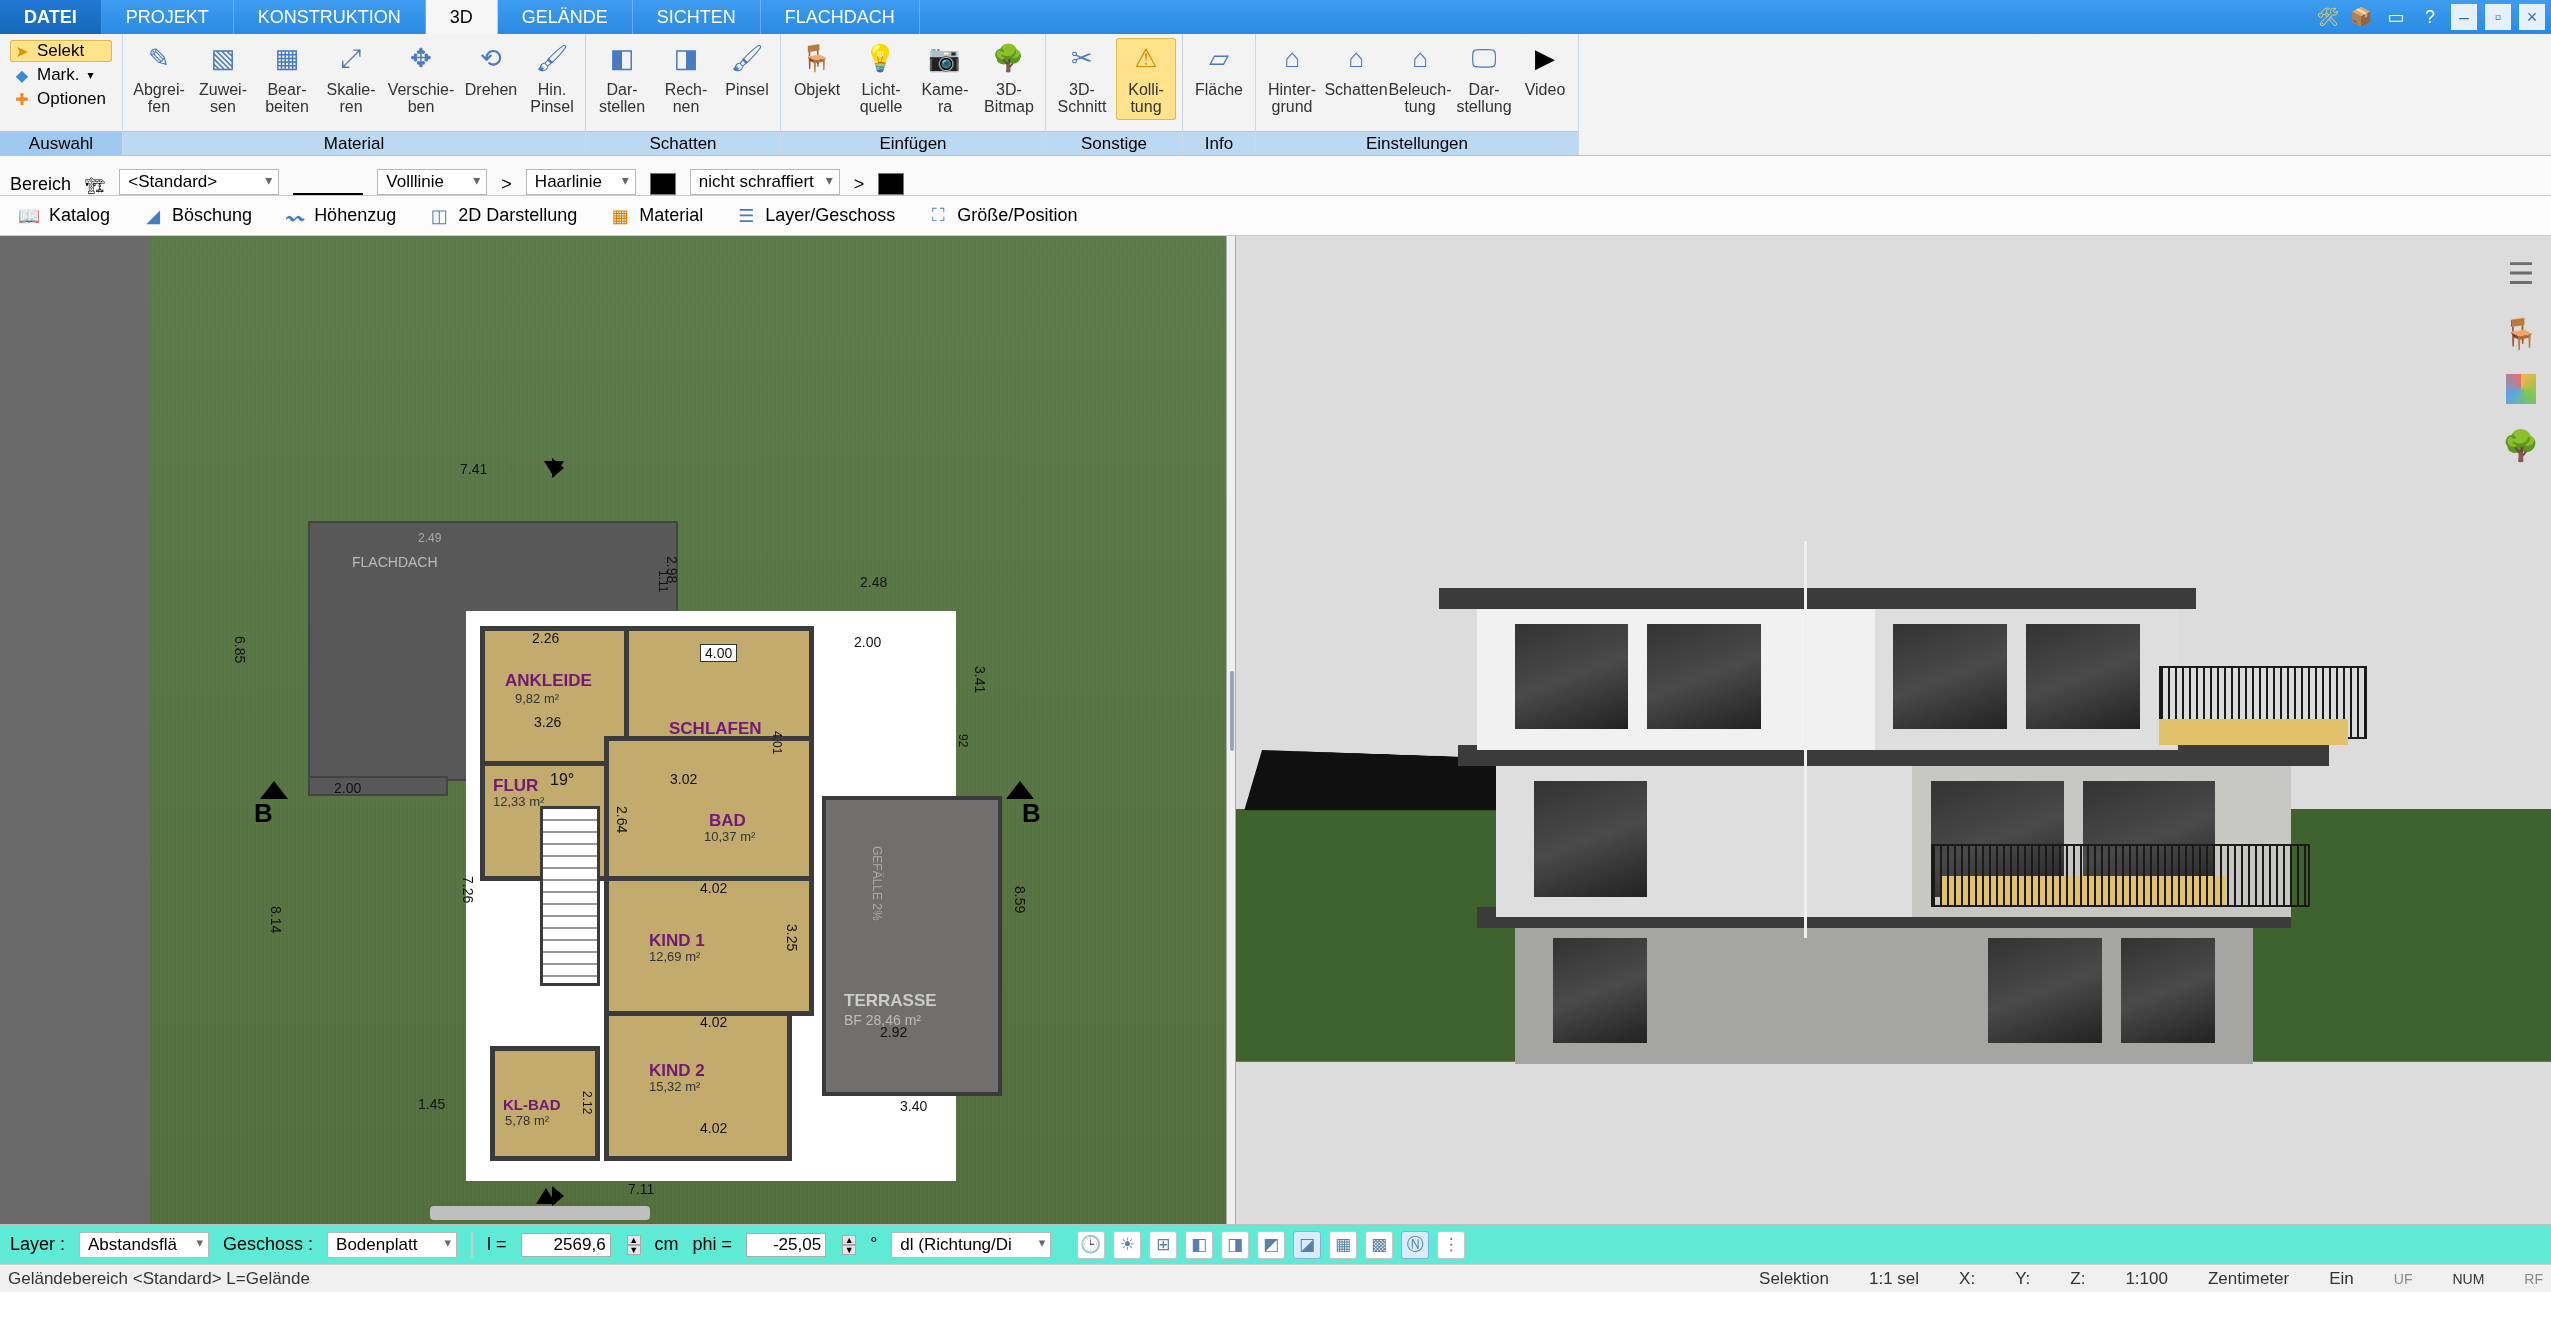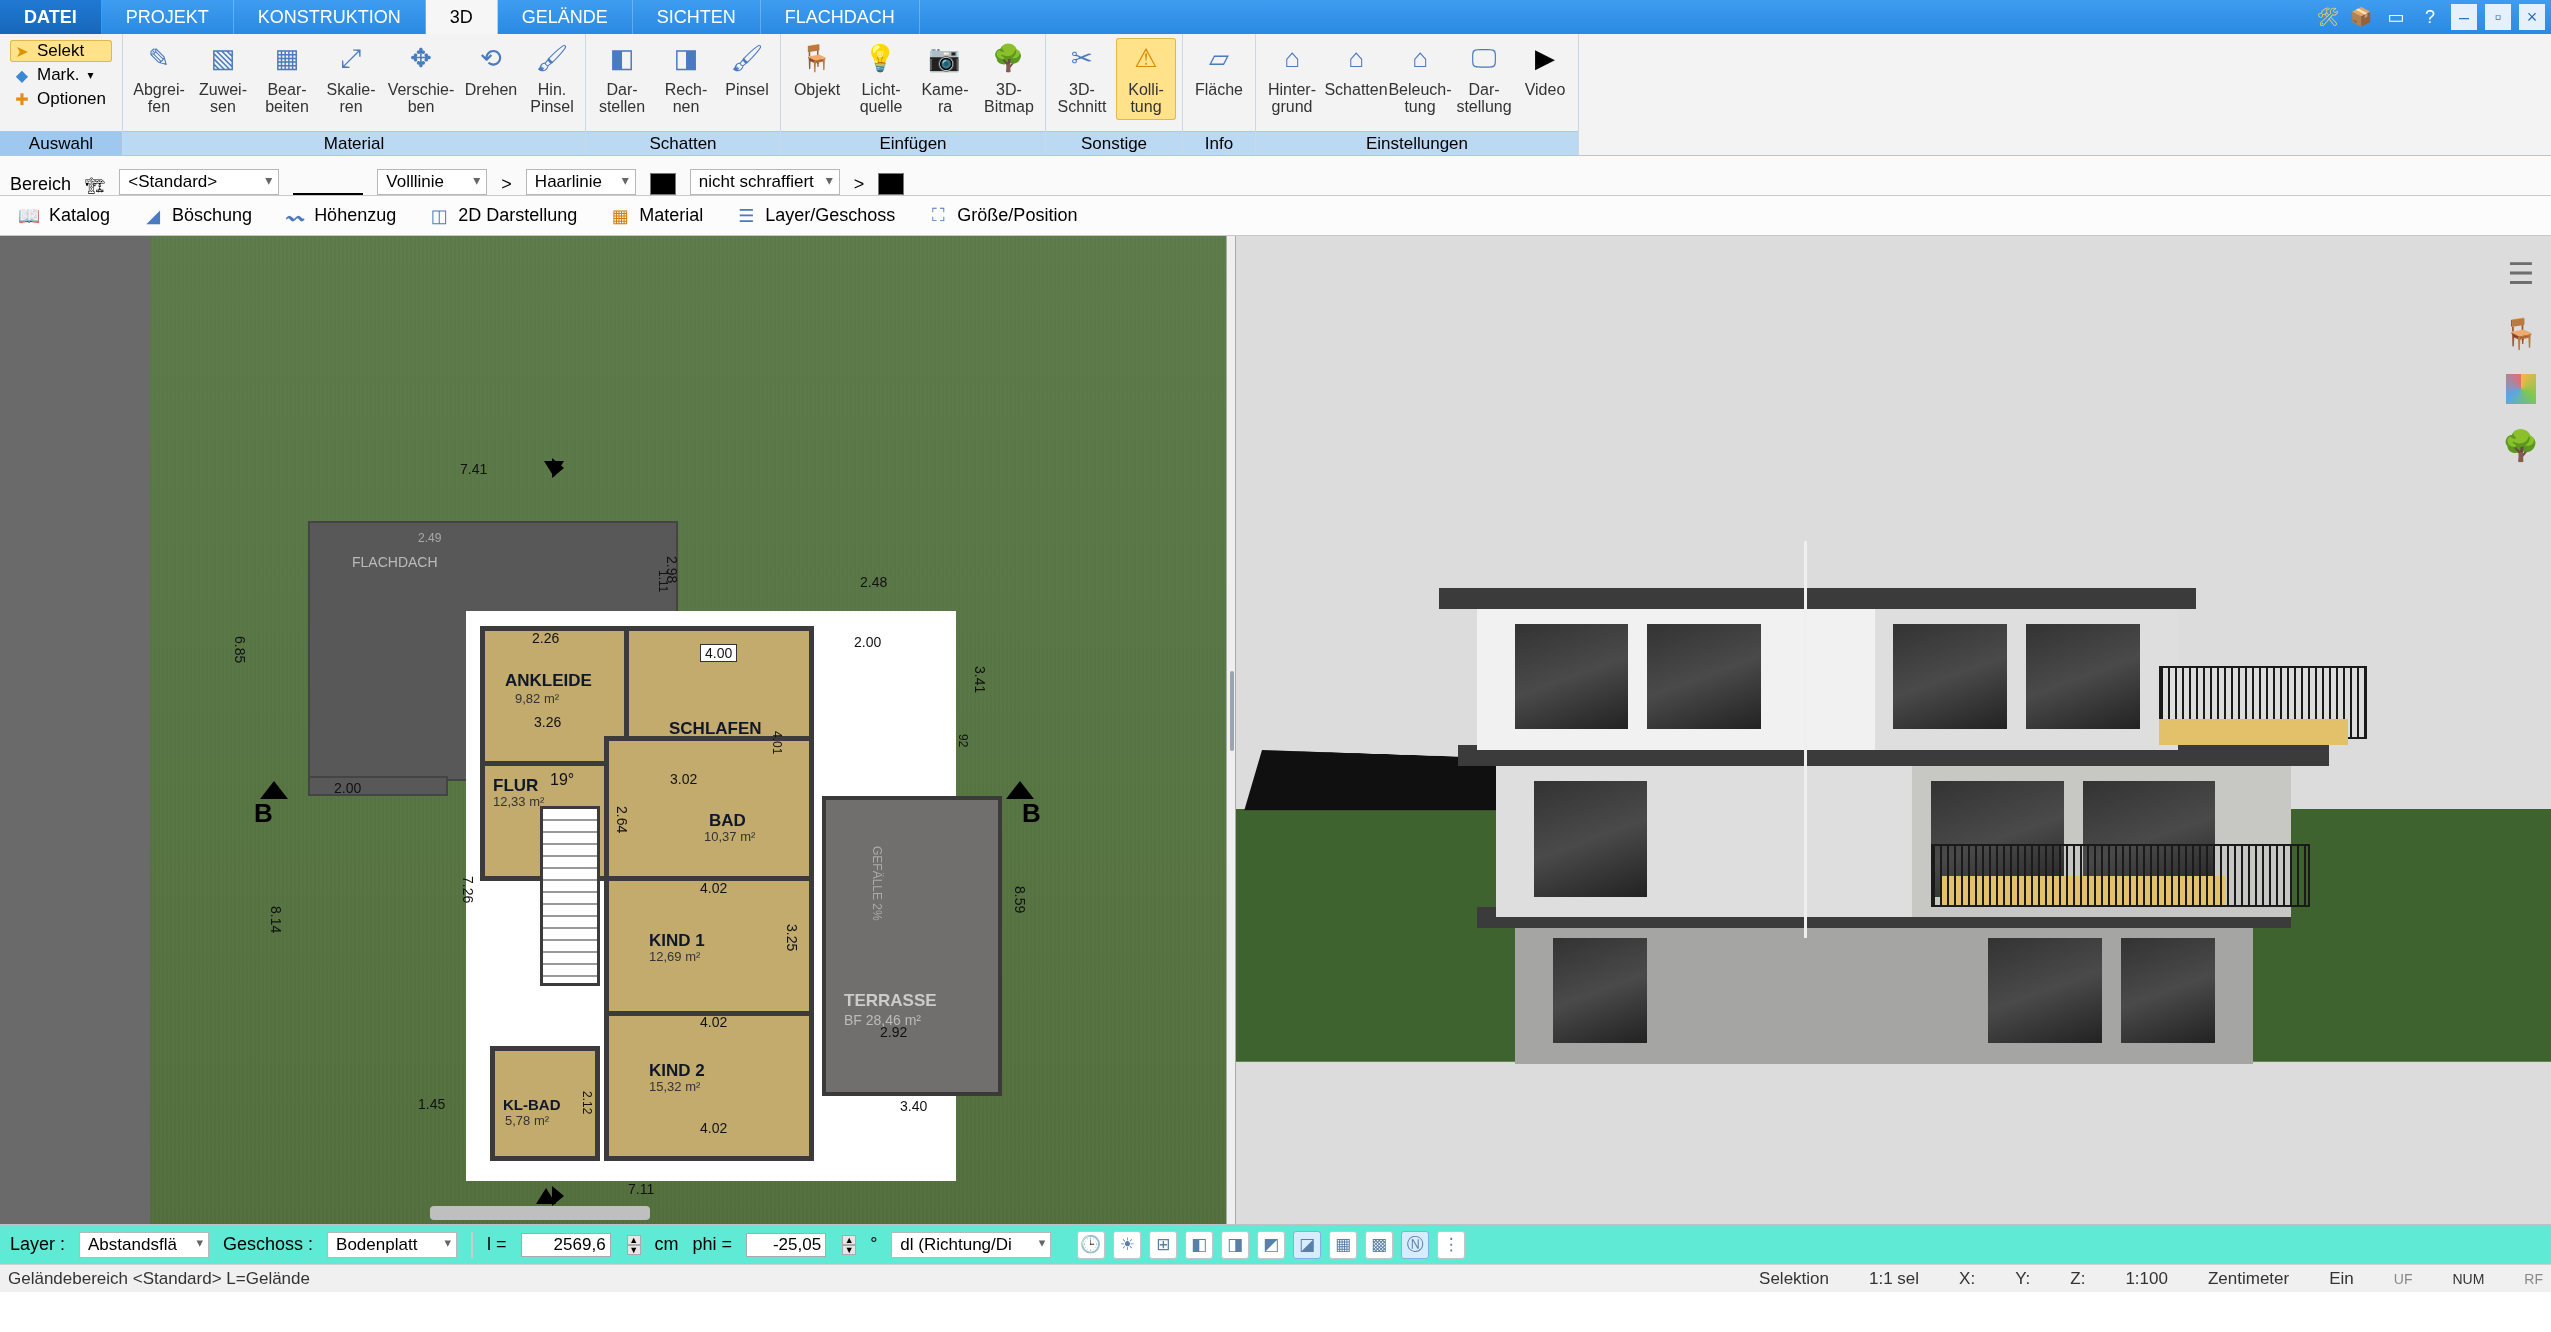--- a/index.html
+++ b/index.html
@@ -52,21 +52,21 @@
 .splitter::before { content: ""; position: absolute; left: 3px; top: 44%; width: 4px; height: 80px; background: #9aa5b0; border-radius: 2px; }
 .pane.right { flex: 1; background: #dcdcdc; }
 
 
 .plan-wrap { position: absolute; inset: 0; overflow: hidden; background: #6a6a6a; }
 .terrain { position: absolute; left: 118px; top: 0; right: 0; bottom: 0; background: linear-gradient(180deg, #5e7d4c 0%, #55713f 100%); }
 .terrain::before { content: ""; position: absolute; inset: 0; background: repeating-linear-gradient(90deg, rgba(0,0,0,.07) 0 2px, transparent 2px 4px); opacity: .4; }
 .mask { position: absolute; background: #6a6a6a; }
 .slab { position: absolute; background: #585858; border: 2px solid #444; }
 .room { position: absolute; background: #c2ab6d; border: 5px solid #3b3b3b; }
-.room .rn { position: absolute; font-size: 17px; font-weight: 600; color: #0f172a; white-space: nowrap; }
+.room .rn { position: absolute; font-size: 17px; font-weight: 600; color: #701a75; white-space: nowrap; }
 .room .ra { position: absolute; font-size: 13px; color: #333; white-space: nowrap; }
 .terrace { position: absolute; background: #706f6d; border: 4px solid #3a3a3a; }
 .dim { position: absolute; font-size: 14px; color: #111; background: rgba(255,255,255,.0); white-space: nowrap; }
 .dim.v { writing-mode: vertical-rl; }
 .section-mark { position: absolute; font-size: 26px; font-weight: 700; color: #000; }
 .scroll-h { position: absolute; left: 430px; bottom: 4px; width: 220px; height: 14px; background: #bfbfbf; border-radius: 4px; }
 .outline-white { position: absolute; background: #fff; }
 
 
 .v3d { position: absolute; inset: 0; overflow: hidden; background: #dcdcdc; }
@@ -367,21 +367,21 @@
       <div class="room" style="left:604px;top:500px;width:210px;height:145px">
         <span class="rn" style="left:100px;top:70px">BAD</span>
         <span class="ra" style="left:95px;top:88px">10,37 m²</span>
       </div>
 
       <div style="position:absolute;left:540px;top:570px;width:60px;height:180px;background:repeating-linear-gradient(180deg,#fff 0 10px,#999 10px 12px);border:3px solid #3b3b3b"></div>
       <div class="room" style="left:604px;top:640px;width:210px;height:140px">
         <span class="rn" style="left:40px;top:50px">KIND 1</span>
         <span class="ra" style="left:40px;top:68px">12,69 m²</span>
       </div>
-      <div class="room" style="left:604px;top:775px;width:210px;height:150px">
+      <div class="room" style="left:604px;top:775px;width:188px;height:150px">
         <span class="rn" style="left:40px;top:45px">KIND 2</span>
         <span class="ra" style="left:40px;top:63px">15,32 m²</span>
       </div>
       <div class="room" style="left:490px;top:810px;width:110px;height:115px">
         <span class="rn" style="left:8px;top:45px;font-size:15px">KL-BAD</span>
         <span class="ra" style="left:10px;top:62px">5,78 m²</span>
       </div>
 
       <div class="dim" style="left:460px;top:225px">7.41</div>
       <div class="dim" style="left:860px;top:338px">2.48</div>

